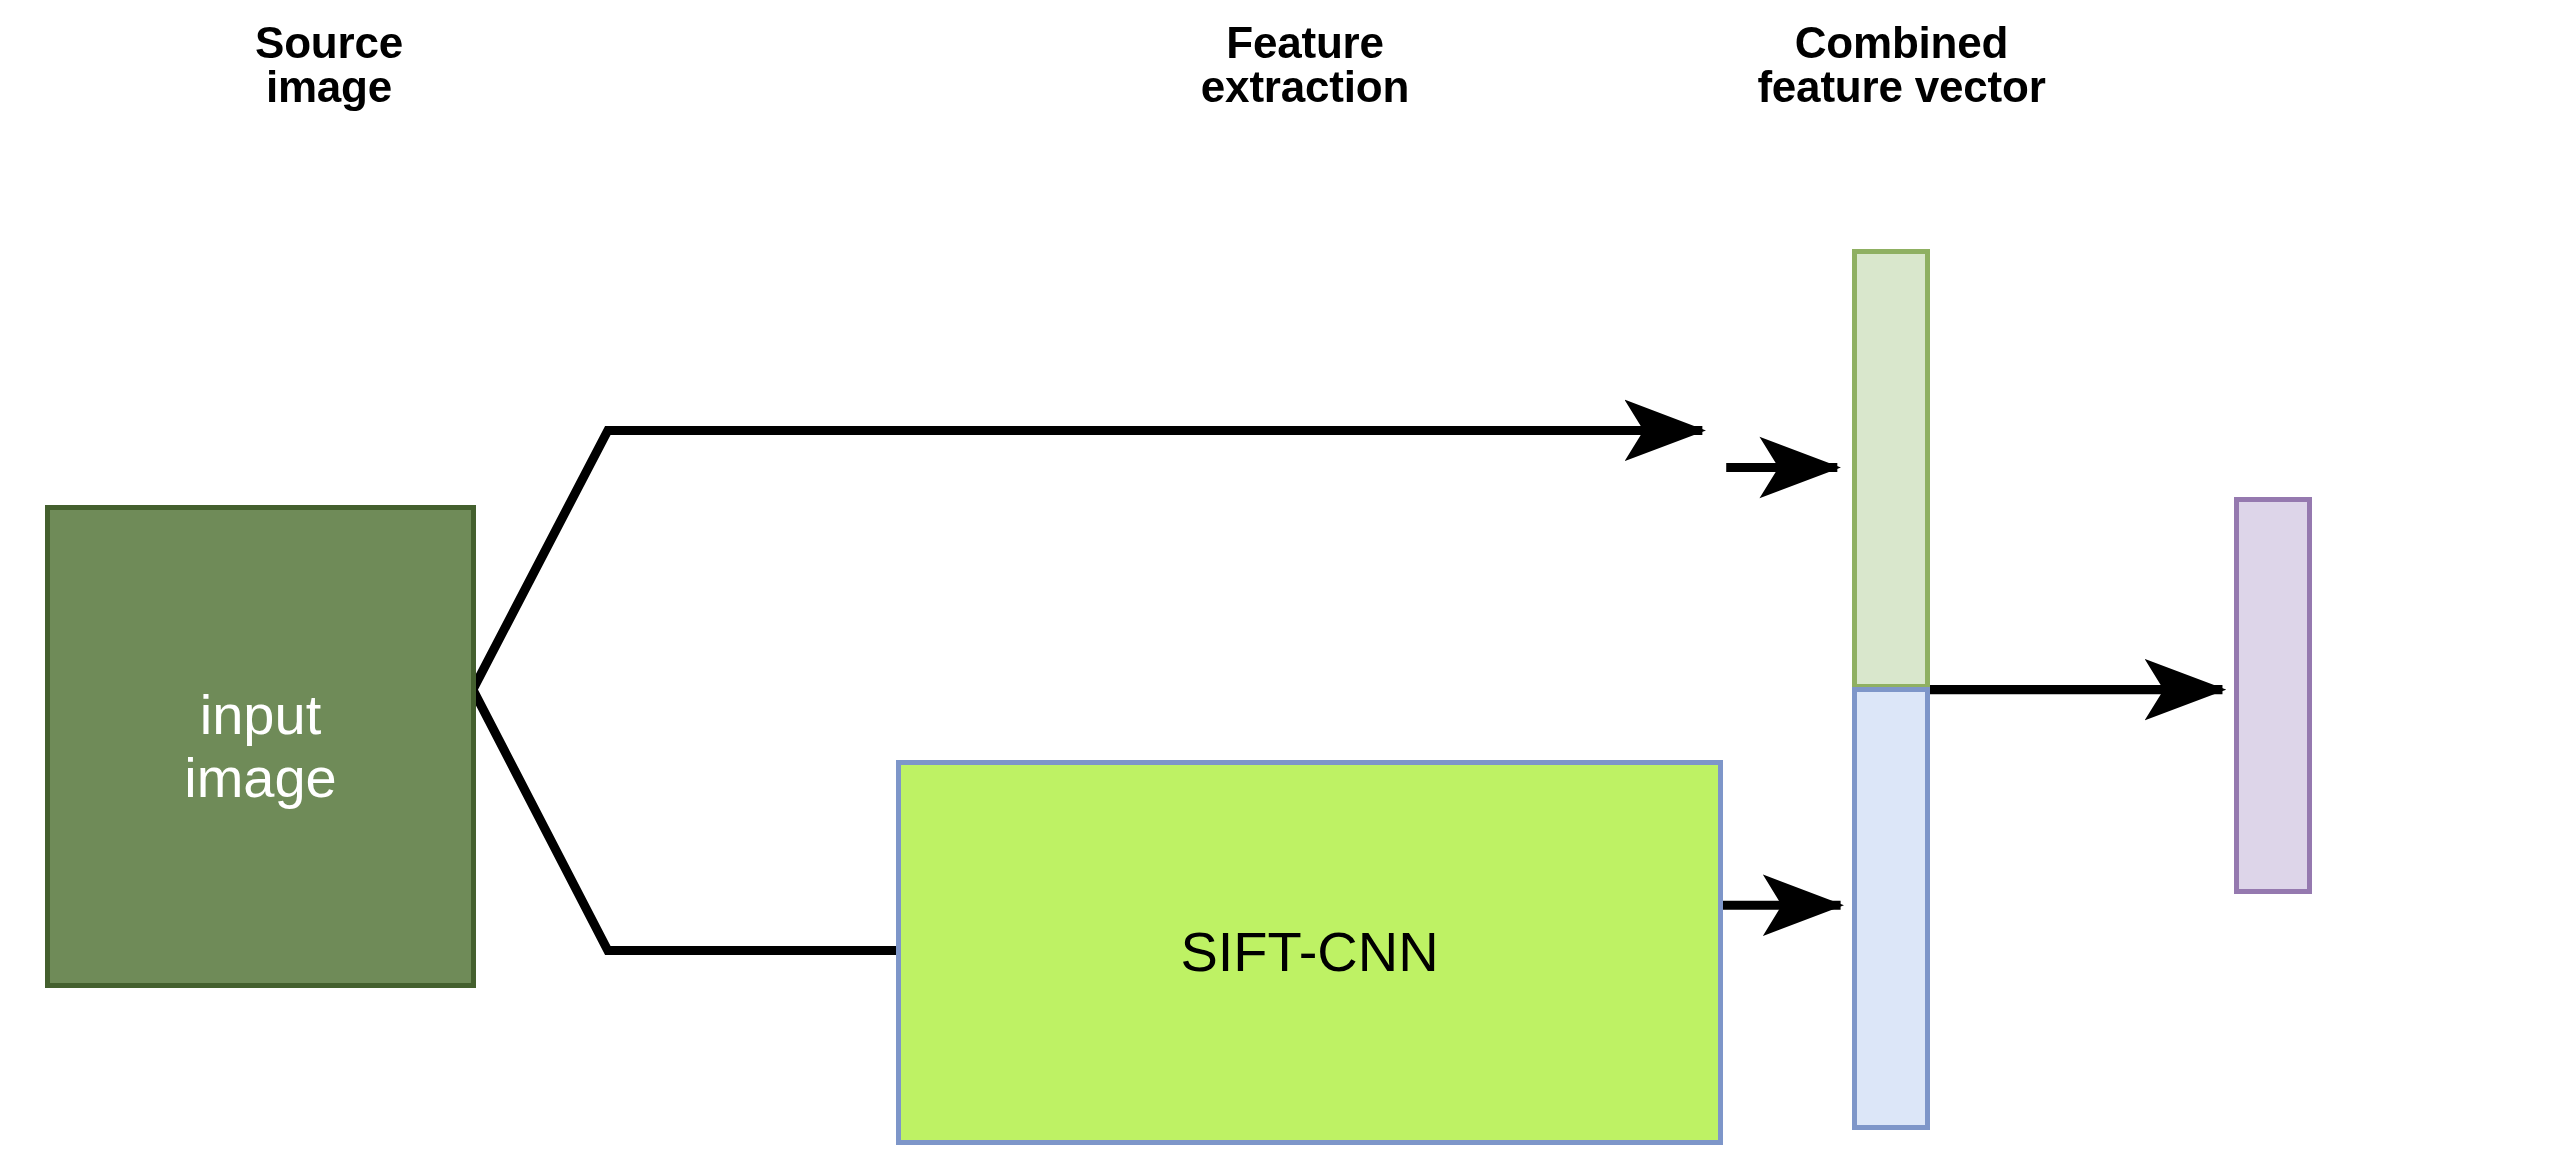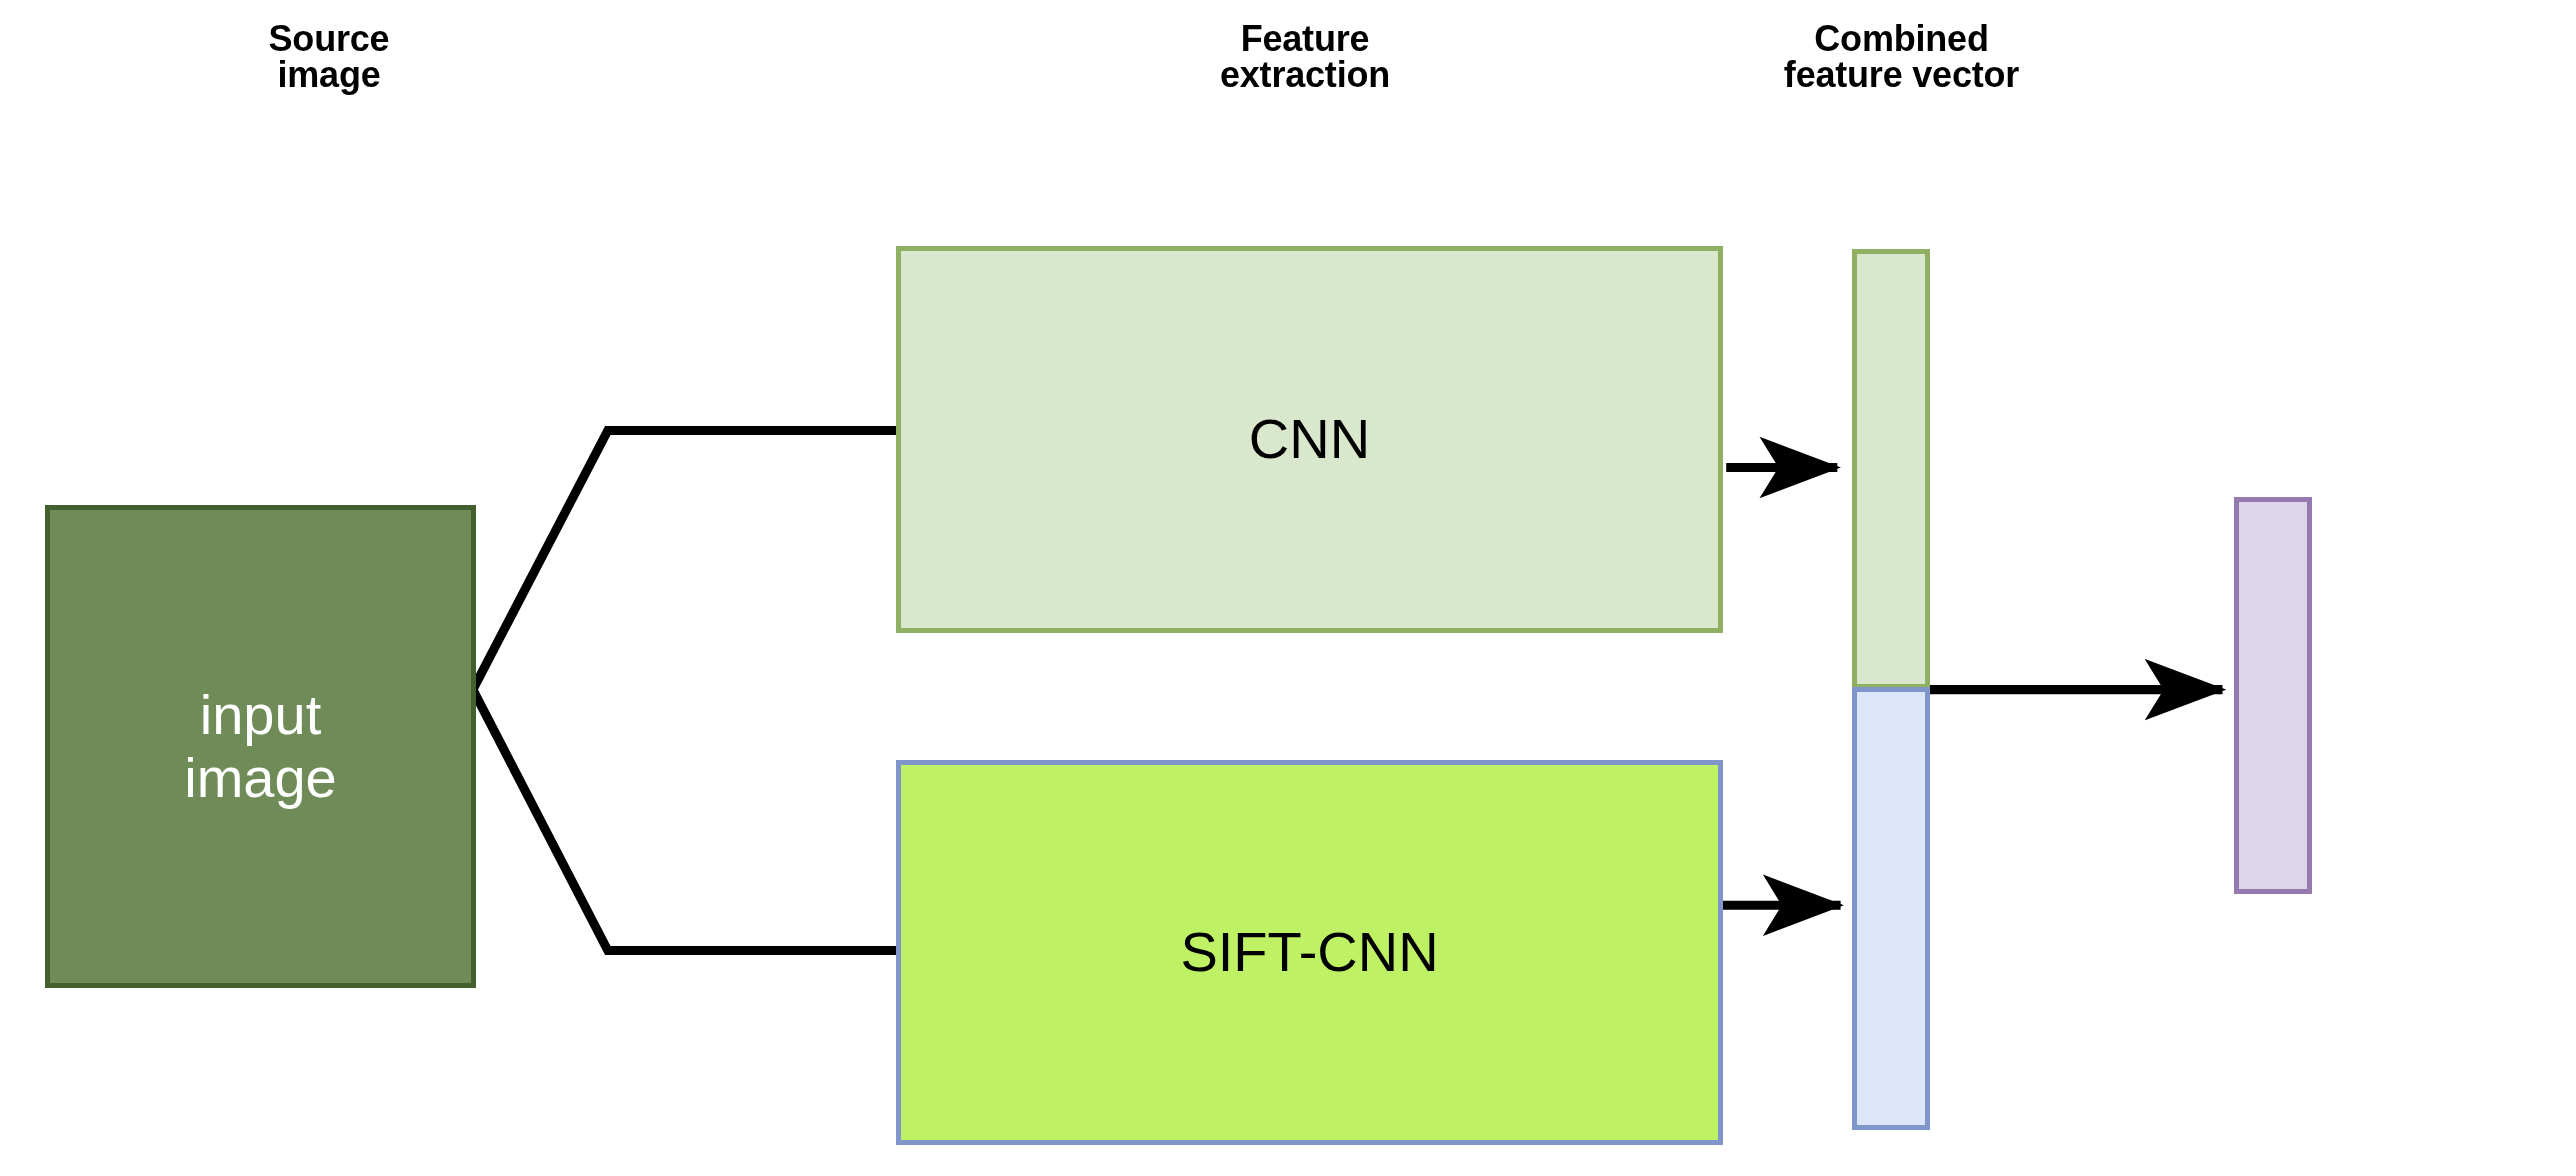--- a/index.html
+++ b/index.html
@@ -13,21 +13,21 @@
   #canvas {
     position: relative;
     width: 2576px;
     height: 1176px;
     background: #ffffff;
     overflow: hidden;
   }
   .col-header {
     position: absolute;
     font-weight: bold;
-    font-size: 36px;
+    font-size: 44px;
     line-height: 1.02;
     color: #000000;
     text-align: center;
     white-space: pre-line;
     letter-spacing: -0.2px;
   }
   .node {
     position: absolute;
     box-sizing: border-box;
     display: flex;
@@ -132,23 +132,20 @@
     <path d="M 2086 1100 L 2236 1100" fill="none" stroke="#000000" stroke-width="11" stroke-linecap="butt" marker-end="url(#arrowhead)"></path>
 
     <path d="M 2340 838 L 2700 838" fill="none" stroke="#000000" stroke-width="11" stroke-linecap="butt" marker-end="url(#arrowhead)"></path>
   </svg>
 
   <div class="node" id="input-image-node">
     <span class="node-label">input
 image</span>
   </div>
 
-  <div class="node" id="cnn-node">
-    <span class="node-label">CNN</span>
-  </div>
 
   <div class="node" id="sift-cnn-node">
     <span class="node-label">SIFT-CNN</span>
   </div>
 
   <div class="node" id="feature-vector-green">
     <span class="node-label"></span>
   </div>
 
   <div class="node" id="feature-vector-blue">

